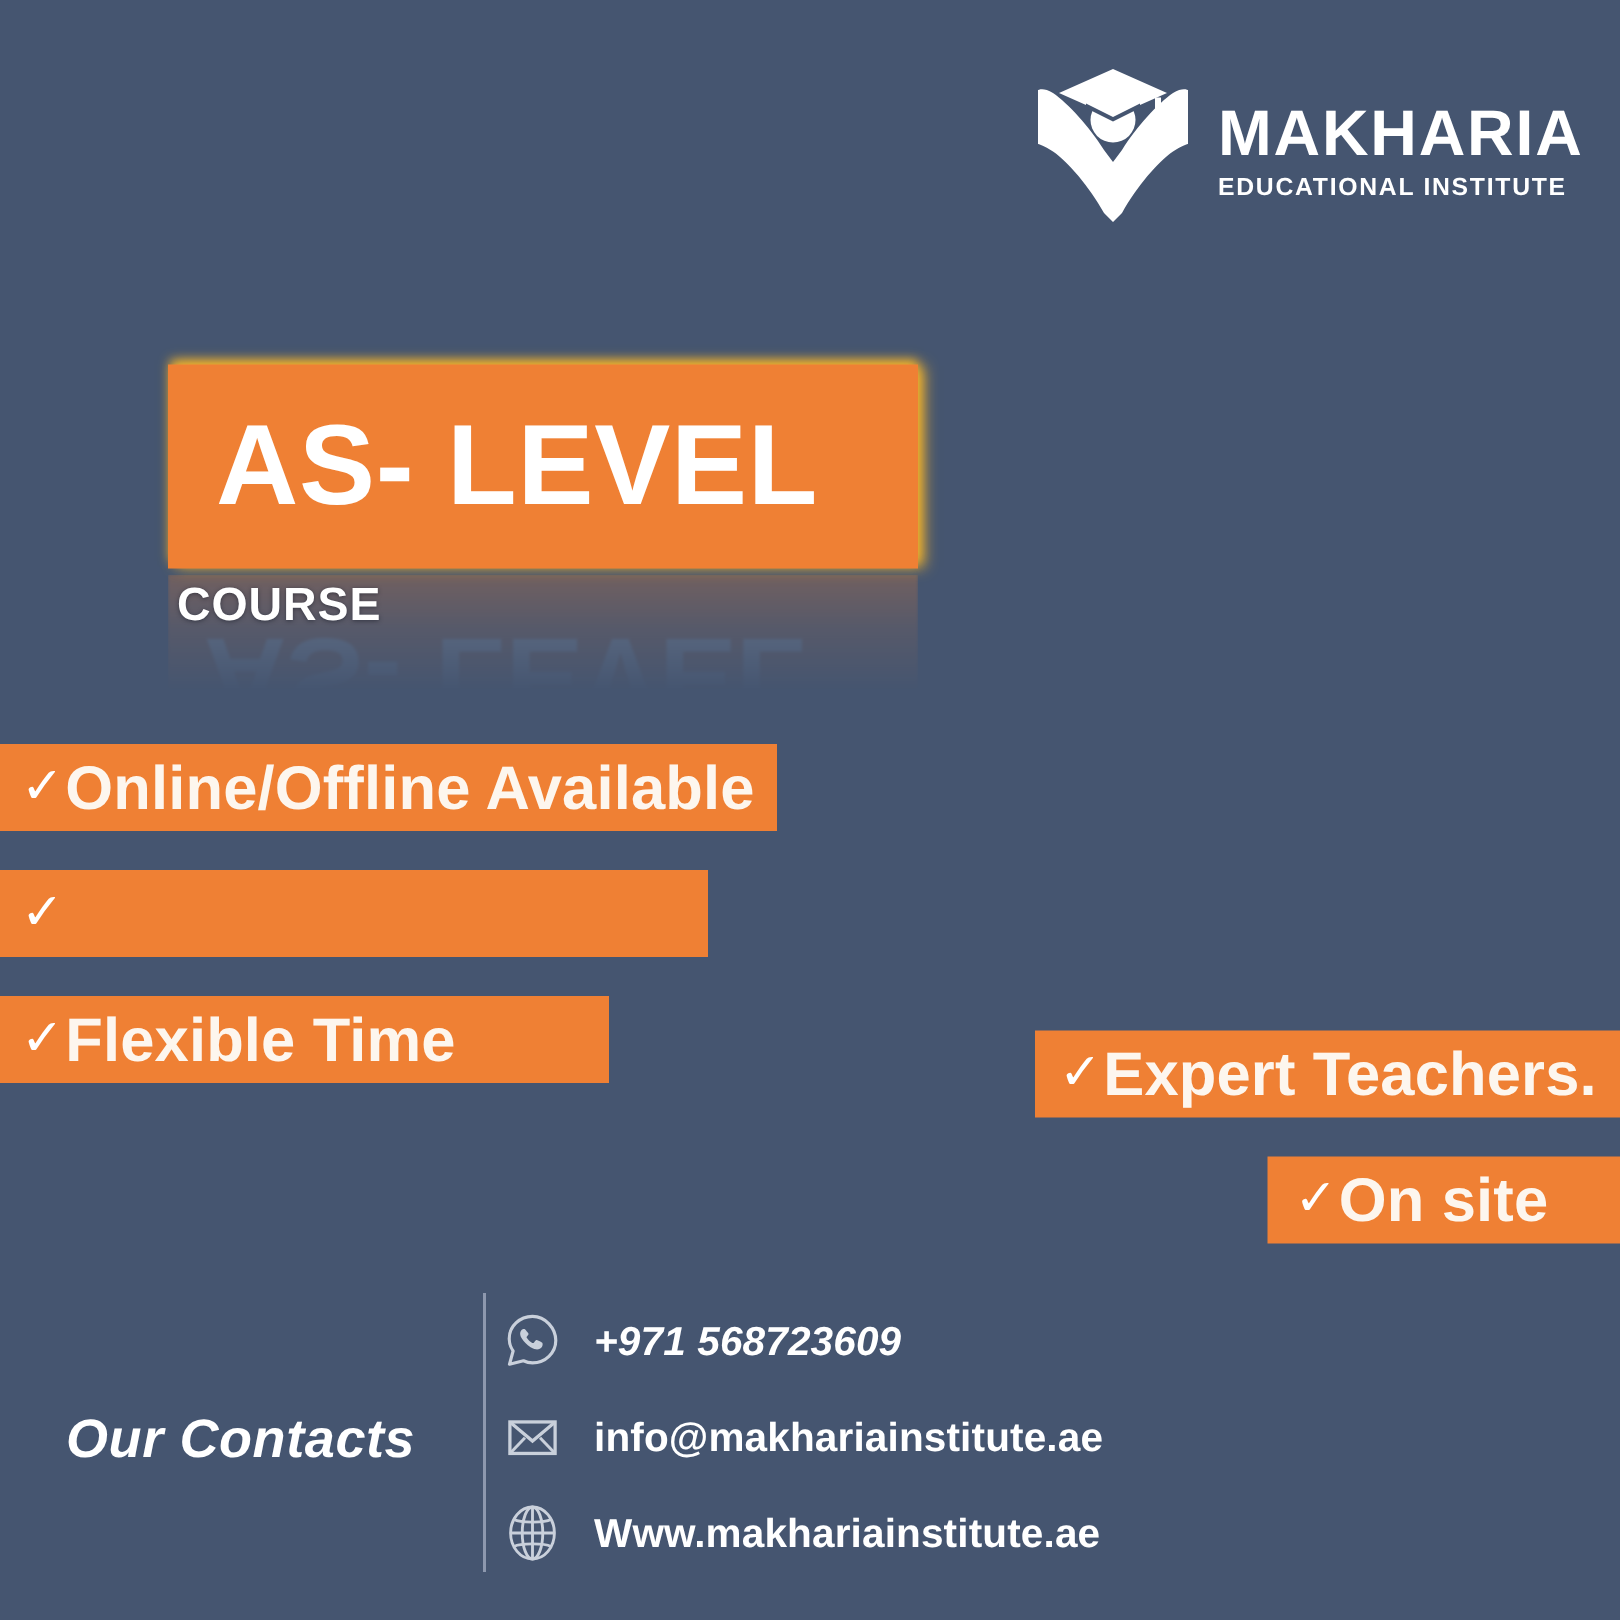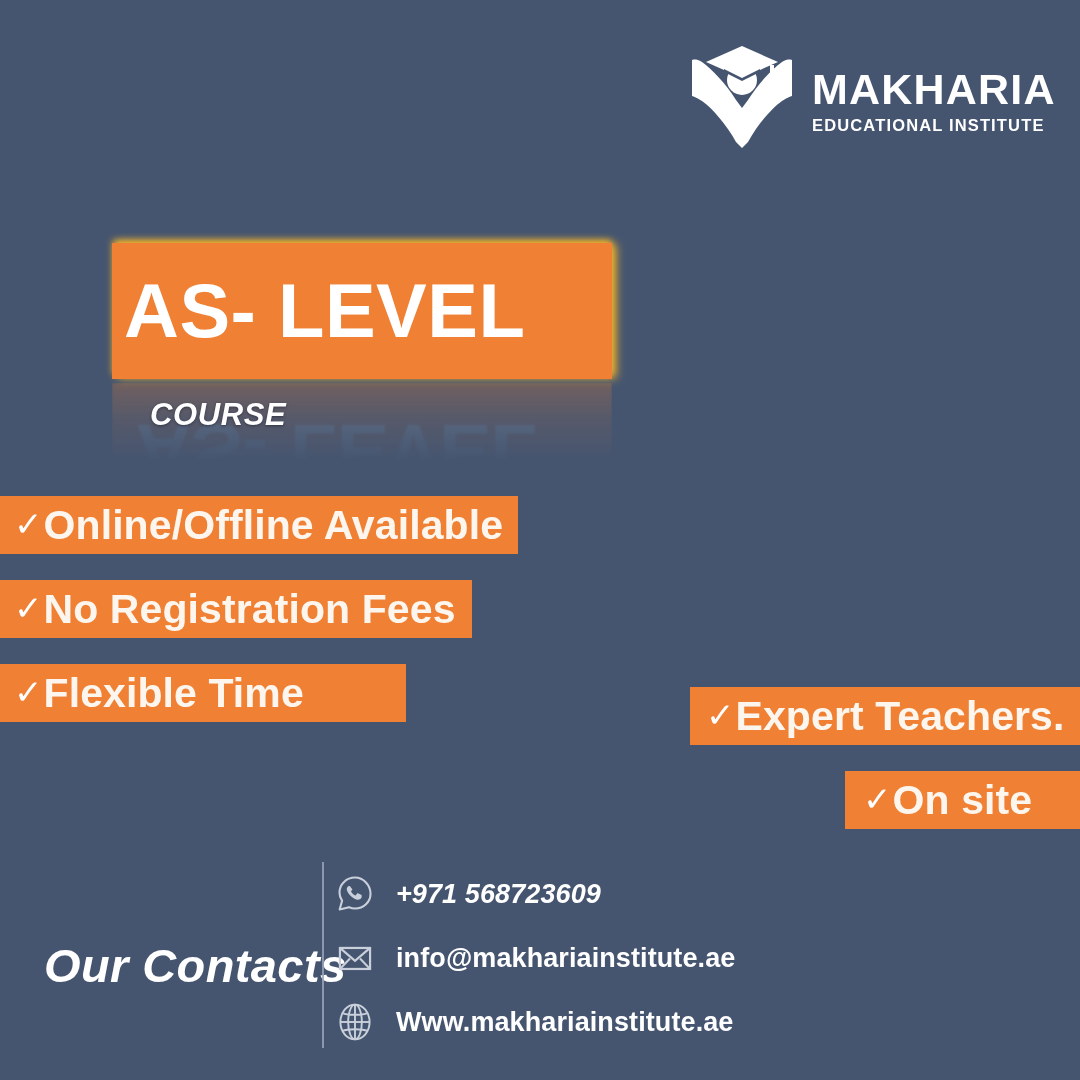--- a/index.html
+++ b/index.html
@@ -78,21 +78,21 @@
     box-shadow: 0 -4px 7px -1px rgba(247,181,41,0.95),
                 5px 0 9px -1px rgba(247,181,41,0.95);
     display: flex;
     align-items: center;
   }
   #title-text {
     color: #ffffff;
     font-size: 76px;
     font-weight: bold;
     letter-spacing: 0.5px;
-    padding-left: 12px;
+    padding-left: 32px;
     line-height: 1;
     white-space: nowrap;
   }
   #title-reflection {
     position: absolute;
     left: 0;
     top: 140px;
     width: 500px;
     height: 78px;
     overflow: hidden;
@@ -118,29 +118,27 @@
     font-size: 76px;
     font-weight: bold;
     letter-spacing: 0.5px;
     padding-left: 24px;
     line-height: 1;
     white-space: nowrap;
   }
   #course-label {
     position: absolute;
     left: 6px;
-    top: 154px;
+    top: 142px;
     color: #ffffff;
     font-size: 31px;
     font-weight: bold;
-    font-style: italic;
     letter-spacing: 0.6px;
     text-shadow: 0 1px 3px rgba(20,26,38,0.55);
     white-space: nowrap;
-    margin-left: 32px;
   }
 
   
   .feature-bar {
     position: absolute;
     background: #ef8034;
     display: flex;
     align-items: center;
     height: 58px;
   }
@@ -165,21 +163,21 @@
   #bar-flexible { left: 0px;   top: 664px; width: 392px; padding-left: 14px; }
   #bar-expert   { left: 690px; top: 687px; width: 390px; padding-left: 16px; }
   #bar-onsite   { left: 845px; top: 771px; width: 235px; padding-left: 18px; }
 
   
   #contacts-heading {
     position: absolute;
     left: 44px;
     top: 938px;
     color: #ffffff;
-    font-size: 47px;
+    font-size: 36px;
     font-weight: bold;
     font-style: italic;
     letter-spacing: 0.4px;
     white-space: nowrap;
   }
   #contacts-divider {
     position: absolute;
     left: 322px;
     top: 862px;
     width: 2px;
@@ -254,21 +252,20 @@
     <div id="course-label">COURSE</div>
   </div>
 
   <div class="feature-bar" id="bar-online">
     <span class="feature-check">✓</span>
     <span class="feature-text">Online/Offline Available</span>
   </div>
 
   <div class="feature-bar" id="bar-noreg">
     <span class="feature-check">✓</span>
-    <span class="feature-text">No Registration Fees</span>
   </div>
 
   <div class="feature-bar" id="bar-flexible">
     <span class="feature-check">✓</span>
     <span class="feature-text">Flexible Time</span>
   </div>
 
   <div class="feature-bar" id="bar-expert">
     <span class="feature-check">✓</span>
     <span class="feature-text">Expert Teachers.</span>

